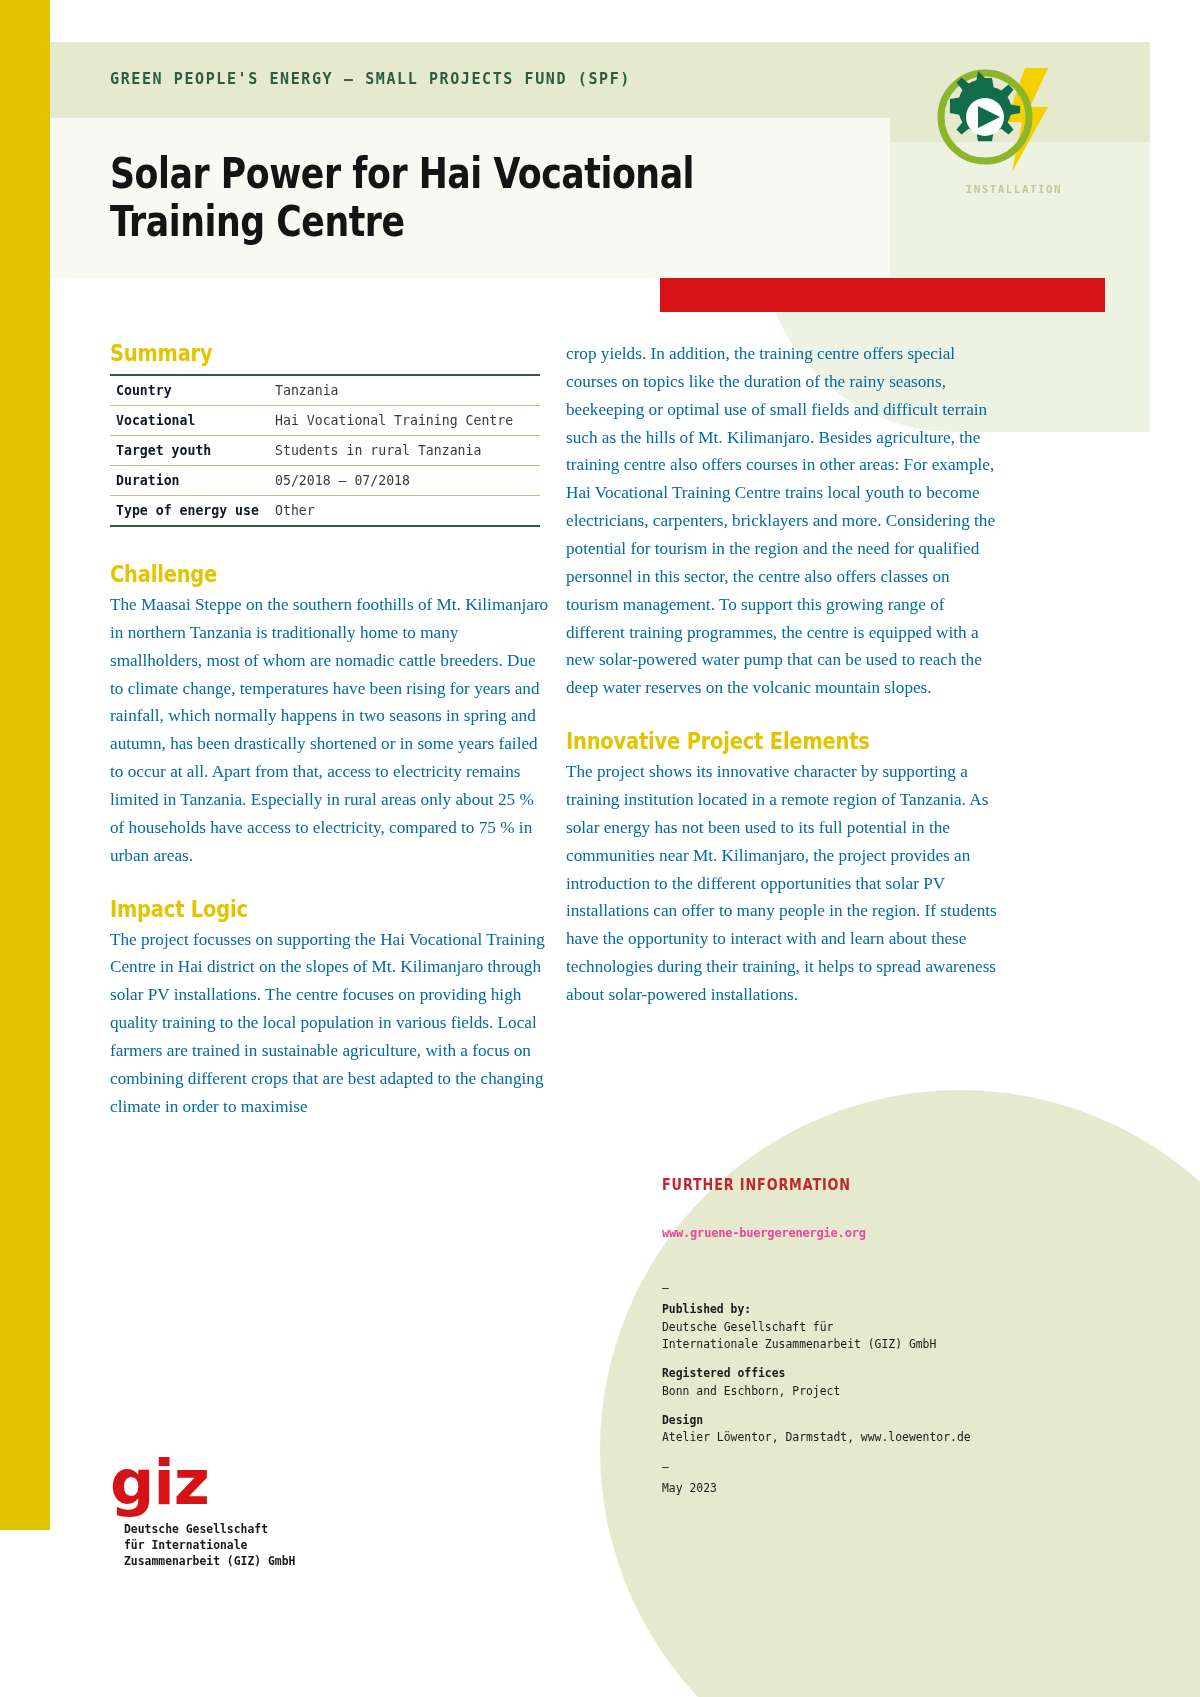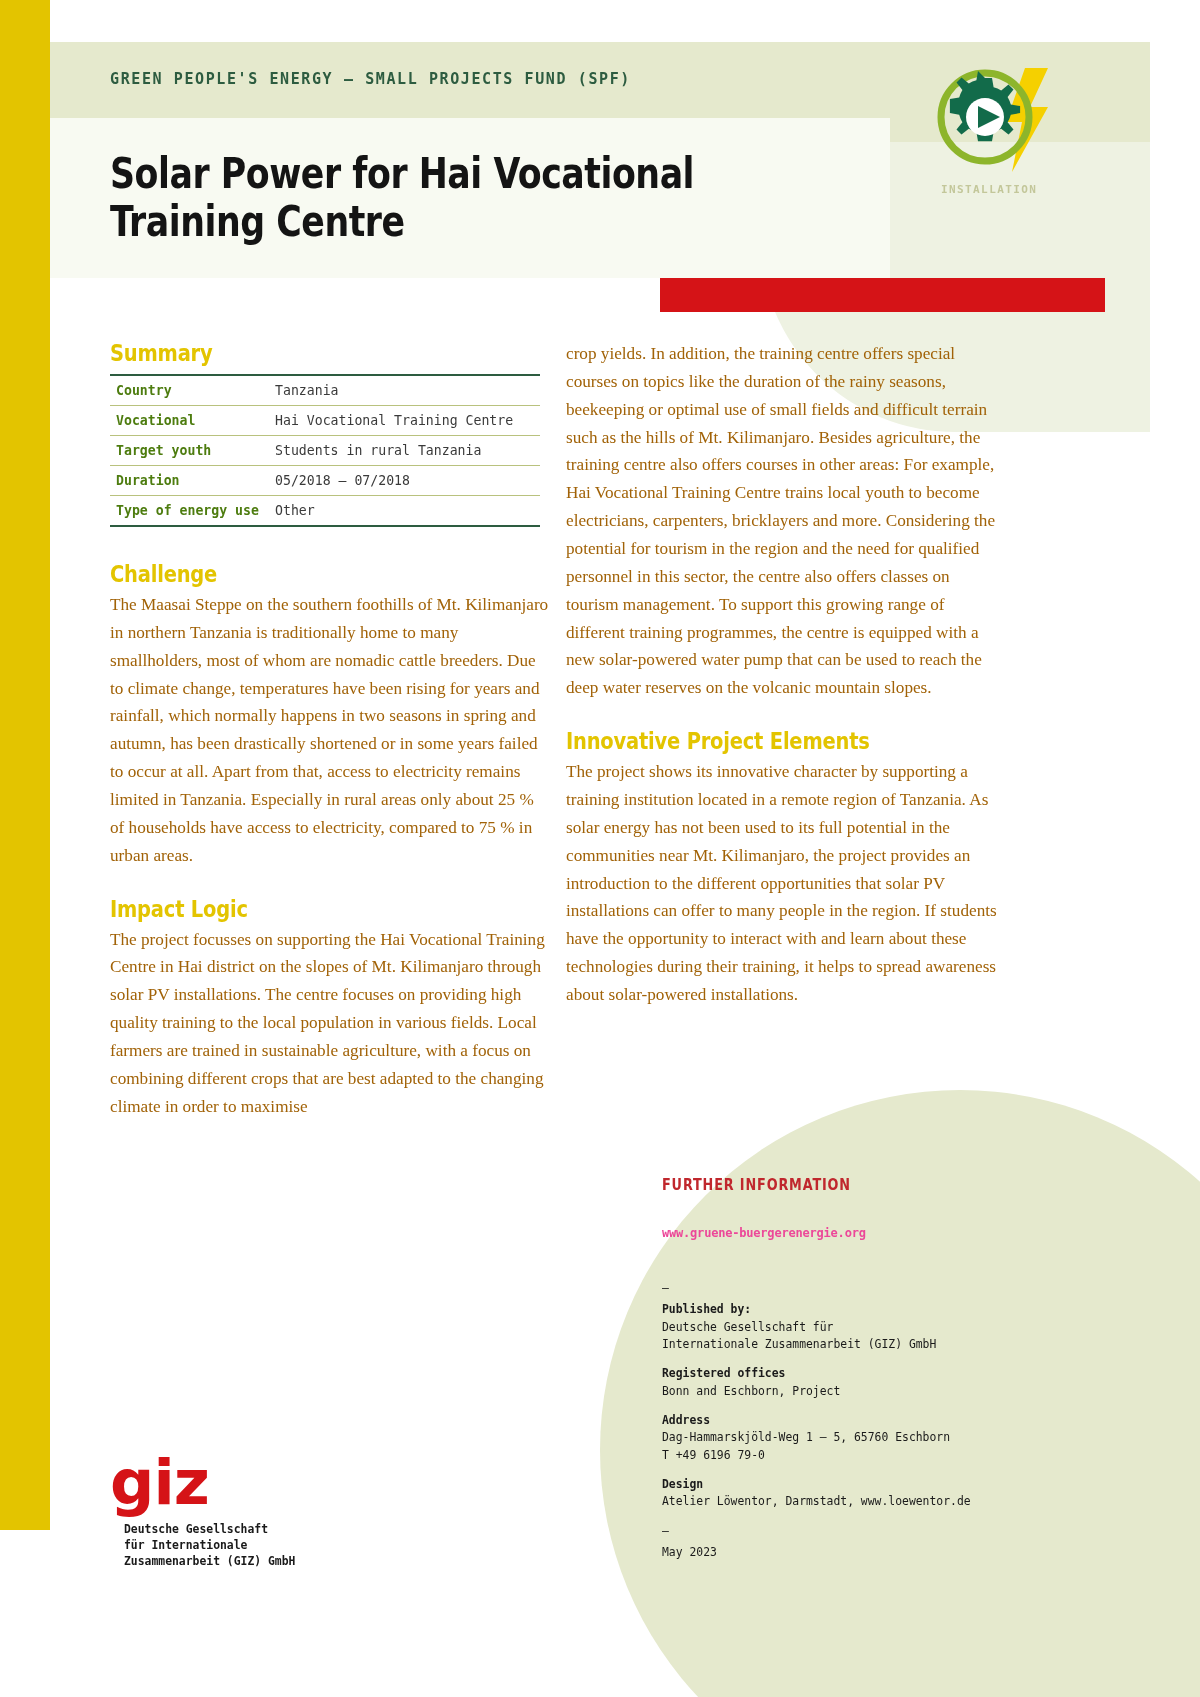--- a/index.html
+++ b/index.html
@@ -68,22 +68,22 @@
     letter-spacing: -0.5px;
     color: #141414;
     transform: scaleX(0.92);
     transform-origin: left top;
   }
 
   
   .badge { position: absolute; left: 930px; top: 60px; width: 130px; height: 160px; }
   .badge svg { display: block; }
   .badge-label {
-    position: absolute; left: 11px; top: 123px; width: 130px;
-    text-align: left;
+    position: absolute; left: 2px; top: 123px; width: 130px;
+    text-align: right;
     font-family: "DejaVu Sans Mono", monospace;
     font-size: 11px; font-weight: bold;
     letter-spacing: 1.4px;
     color: #c3c79a;
   }
 
   
   .col-left  { position: absolute; left: 110px; top: 340px; width: 440px; }
   .col-right { position: absolute; left: 566px; top: 340px; width: 440px; }
 
@@ -93,41 +93,41 @@
     color: #e3c400;
     letter-spacing: -0.2px;
     margin: 0 0 4px 0;
     transform: scaleX(0.94);
     transform-origin: left center;
   }
   p.body {
     font-family: "Liberation Serif", "DejaVu Serif", serif;
     font-size: 17.2px;
     line-height: 1.62;
-    color: #a16207;
+    color: #0369a1;
     text-align: left;
     margin: 0 0 26px 0;
   }
   p.body.tight { margin-bottom: 0; }
 
   
   .sum-table {
     width: 430px;
     border-collapse: collapse;
     margin-top: 8px;
     border-top: 2.5px solid #2d5c40;
     border-bottom: 2.5px solid #2d5c40;
   }
   .sum-table tr { border-bottom: 1px solid #b9c27e; }
   .sum-table tr:last-child { border-bottom: none; }
   .sum-table td {
     padding: 7px 0 7px 0;
     font-family: "DejaVu Sans Mono", monospace;
     font-size: 13.2px;
-    color: #4d7c0f;
+    color: #0f172a;
     vertical-align: baseline;
   }
   .sum-table td.k { font-weight: bold; width: 165px; padding-left: 6px; }
   .sum-table td.v { font-weight: normal; color: #3a3a3a; }
 
   
   .further {
     position: absolute; left: 662px; top: 1176px;
     width: 330px;
   }
@@ -266,25 +266,20 @@
         <span class="lbl">Published by:</span>
         <span class="txt">Deutsche Gesellschaft für</span>
         <span class="txt">Internationale Zusammenarbeit (GIZ) GmbH</span>
       </div>
 
       <div class="grp">
         <span class="lbl">Registered offices</span>
         <span class="txt">Bonn and Eschborn, Project</span>
       </div>
 
-      <div class="grp">
-        <span class="lbl">Address</span>
-        <span class="txt">Dag-Hammarskjöld-Weg 1 – 5, 65760 Eschborn</span>
-        <span class="txt">T +49 6196 79-0</span>
-      </div>
 
       <div class="grp">
         <span class="lbl">Design</span>
         <span class="txt">Atelier Löwentor, Darmstadt, www.loewentor.de</span>
       </div>
 
       <span class="dash">—</span>
       <span class="date">May 2023</span>
     </div>
   </div>

